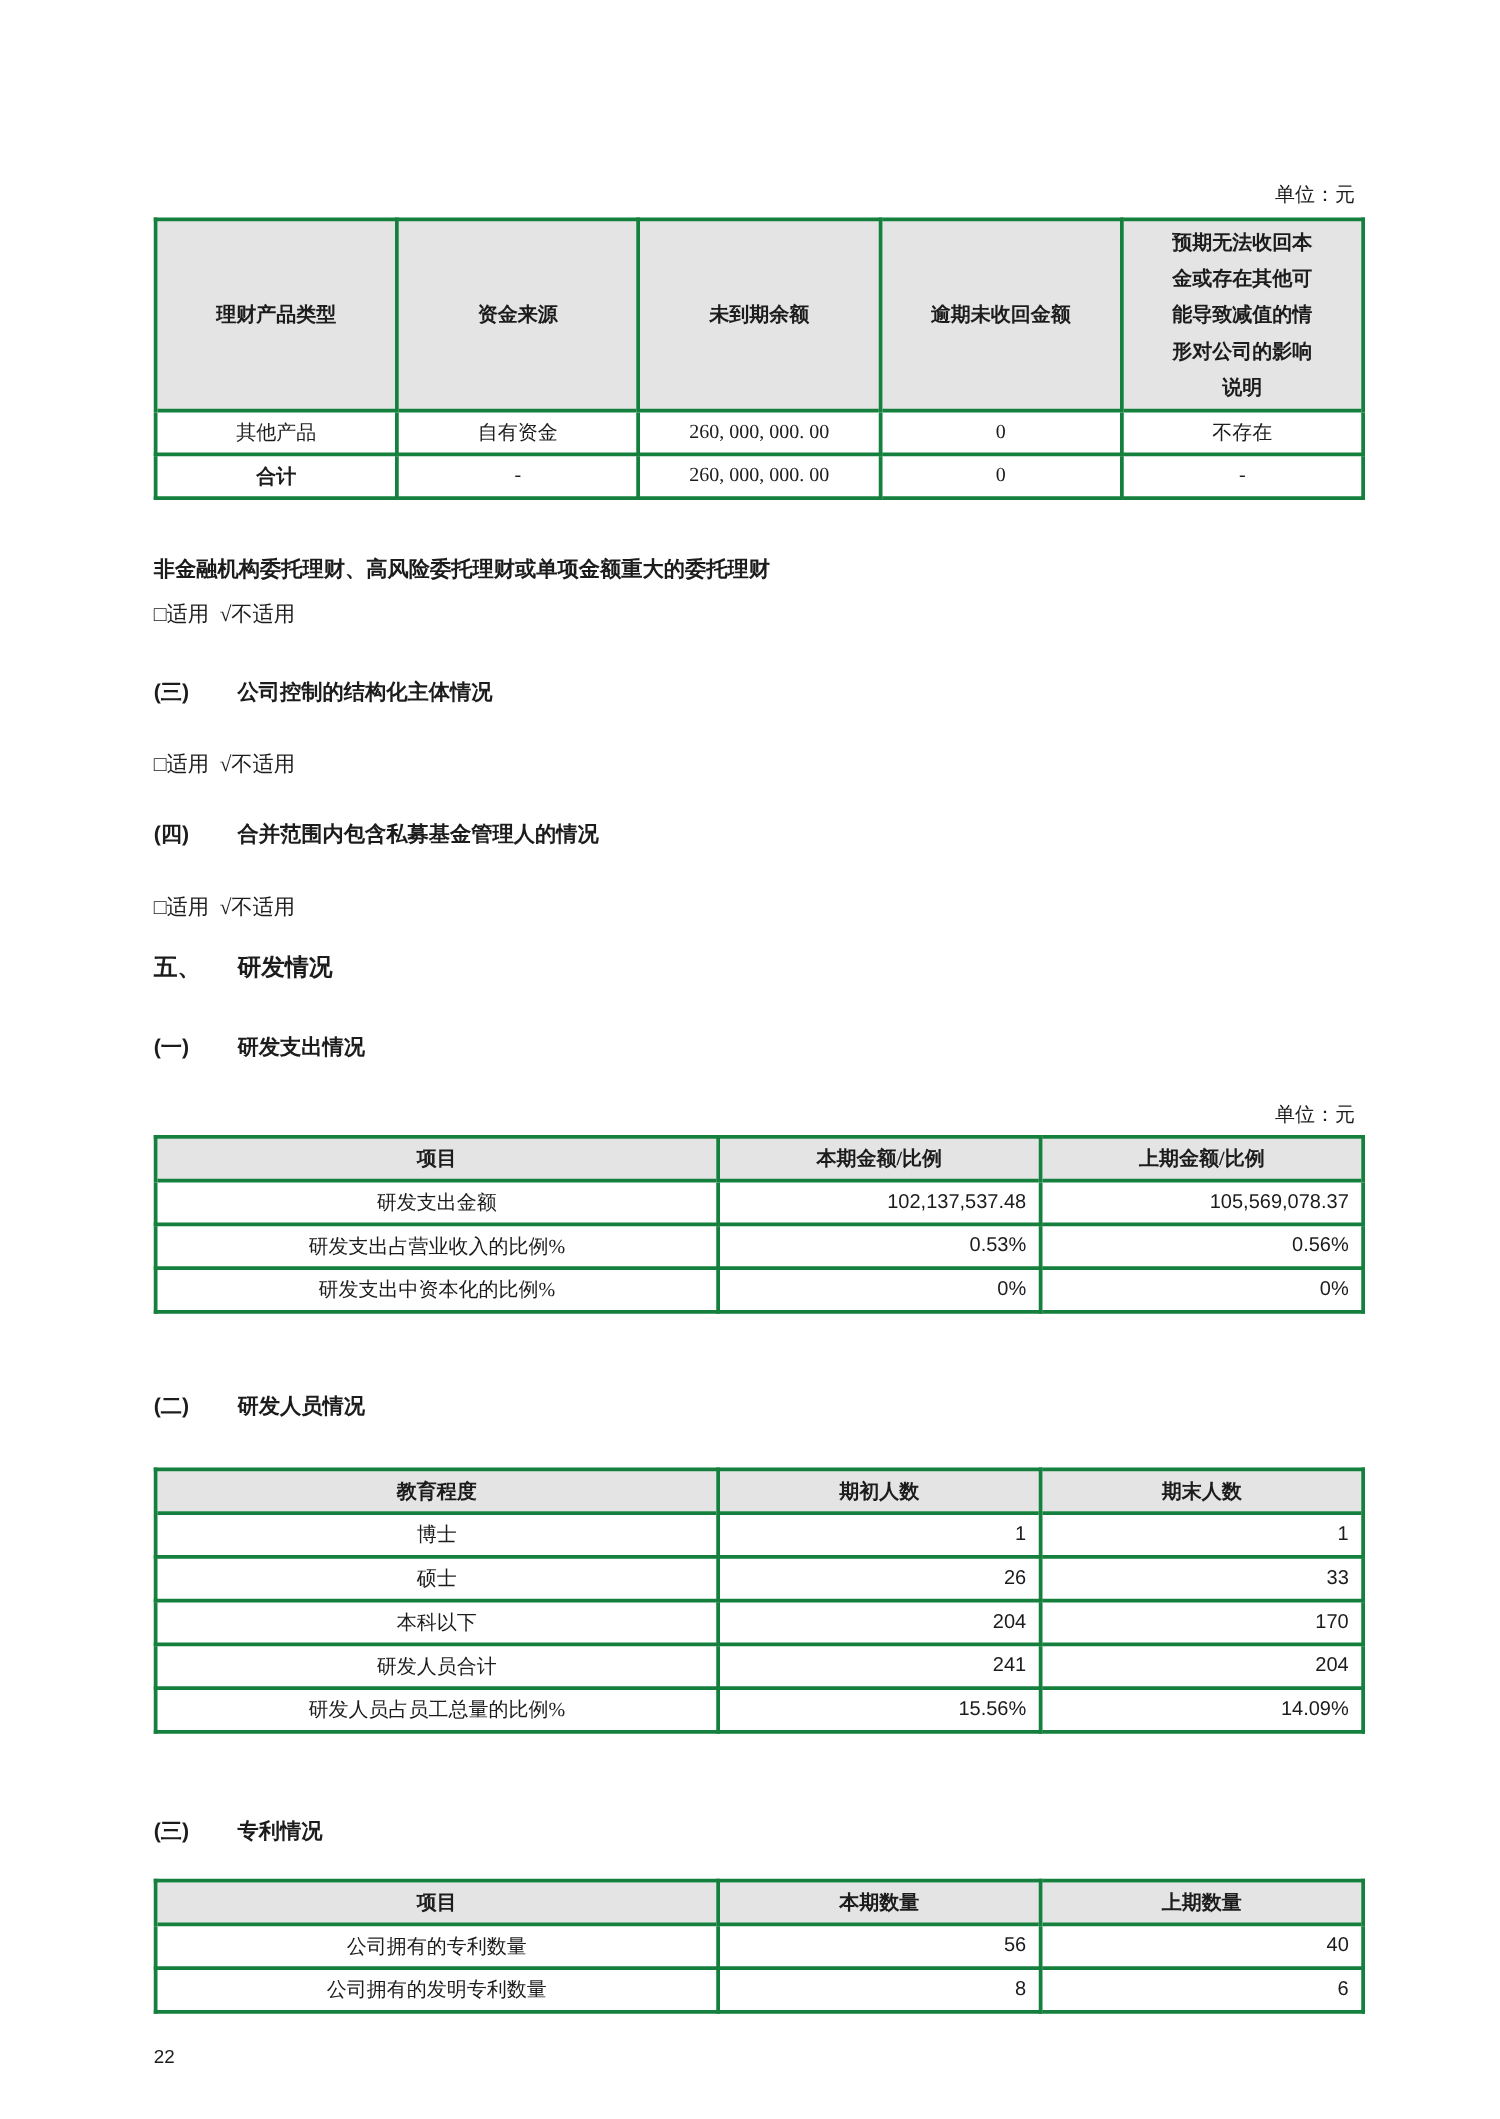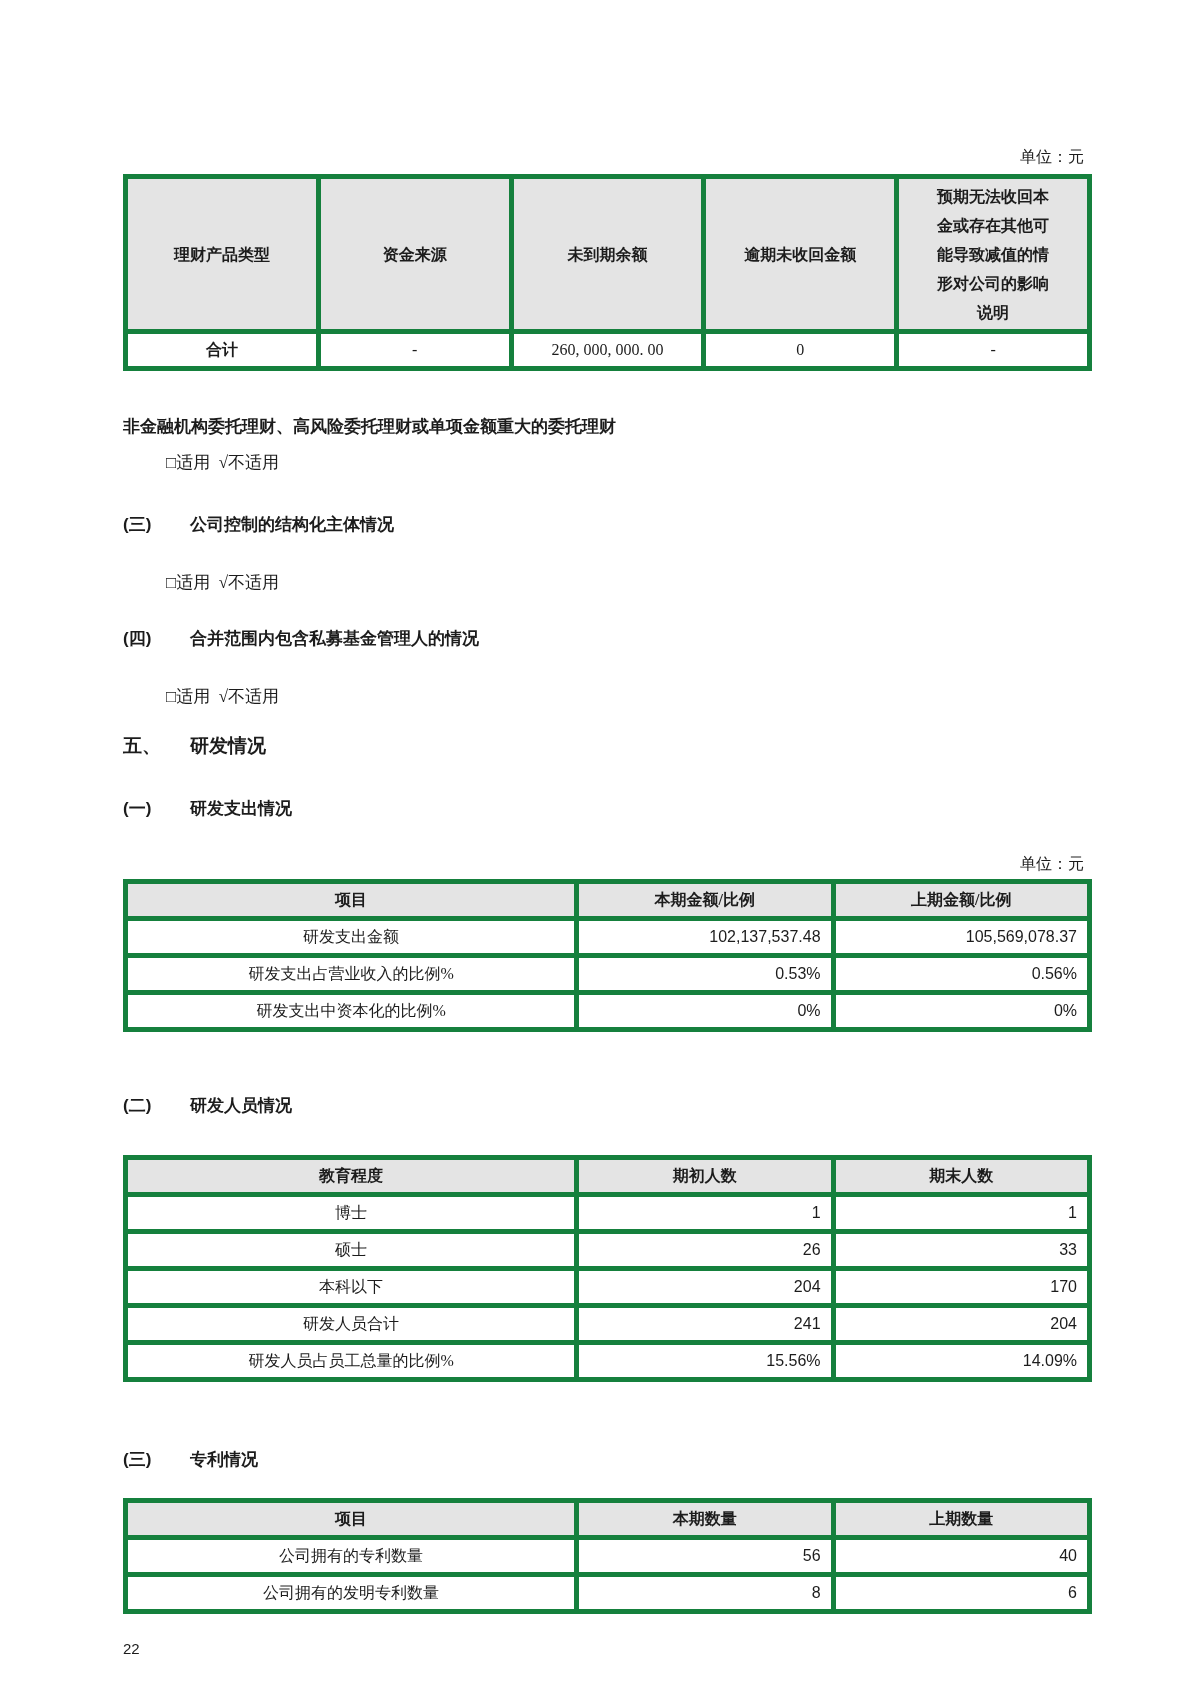--- a/index.html
+++ b/index.html
@@ -24,21 +24,21 @@
   table {
     width: 100%;
     border-collapse: collapse;
     table-layout: fixed;
   }
   .tbl {
     border: 2px solid #7fa8d4;
     margin-top: 6px;
   }
   .tbl td {
-    border: 5px solid #15803d;
+    border: 3px solid #15803d;
     font-size: 16px;
     height: 30px;
     padding: 1px 10px;
     text-align: center;
     vertical-align: middle;
     overflow: hidden;
   }
   .tbl tr.head td {
     background: #e4e4e4;
     font-weight: bold;
@@ -70,21 +70,20 @@
     font-weight: bold;
     font-size: 17px;
     line-height: 24px;
     margin-top: 44px;
   }
   .applicable {
     font-size: 17px;
     line-height: 24px;
     margin-top: 12px;
     white-space: pre-wrap;
-    margin-left: 43px;
   }
   .applicable.spaced { margin-top: 34px; }
   .section-heading {
     display: flex;
     font-family: "Liberation Sans", "DejaVu Sans", sans-serif;
     font-weight: bold;
     font-size: 17px;
     line-height: 24px;
     margin-top: 32px;
   }
@@ -126,20 +125,27 @@
         <td>资金来源</td>
         <td>未到期余额</td>
         <td>逾期未收回金额</td>
         <td>预期无法收回本
 金或存在其他可
 能导致减值的情
 形对公司的影响
 说明</td>
       </tr>
       <tr>
+        <td>其他产品</td>
+        <td>自有资金</td>
+        <td>260, 000, 000. 00</td>
+        <td>0</td>
+        <td>不存在</td>
+      </tr>
+      <tr>
         <td class="total-label">合计</td>
         <td>-</td>
         <td>260, 000, 000. 00</td>
         <td>0</td>
         <td>-</td>
       </tr>
     </tbody>
   </table>
 
   <div class="note-heading">非金融机构委托理财、高风险委托理财或单项金额重大的委托理财</div>

